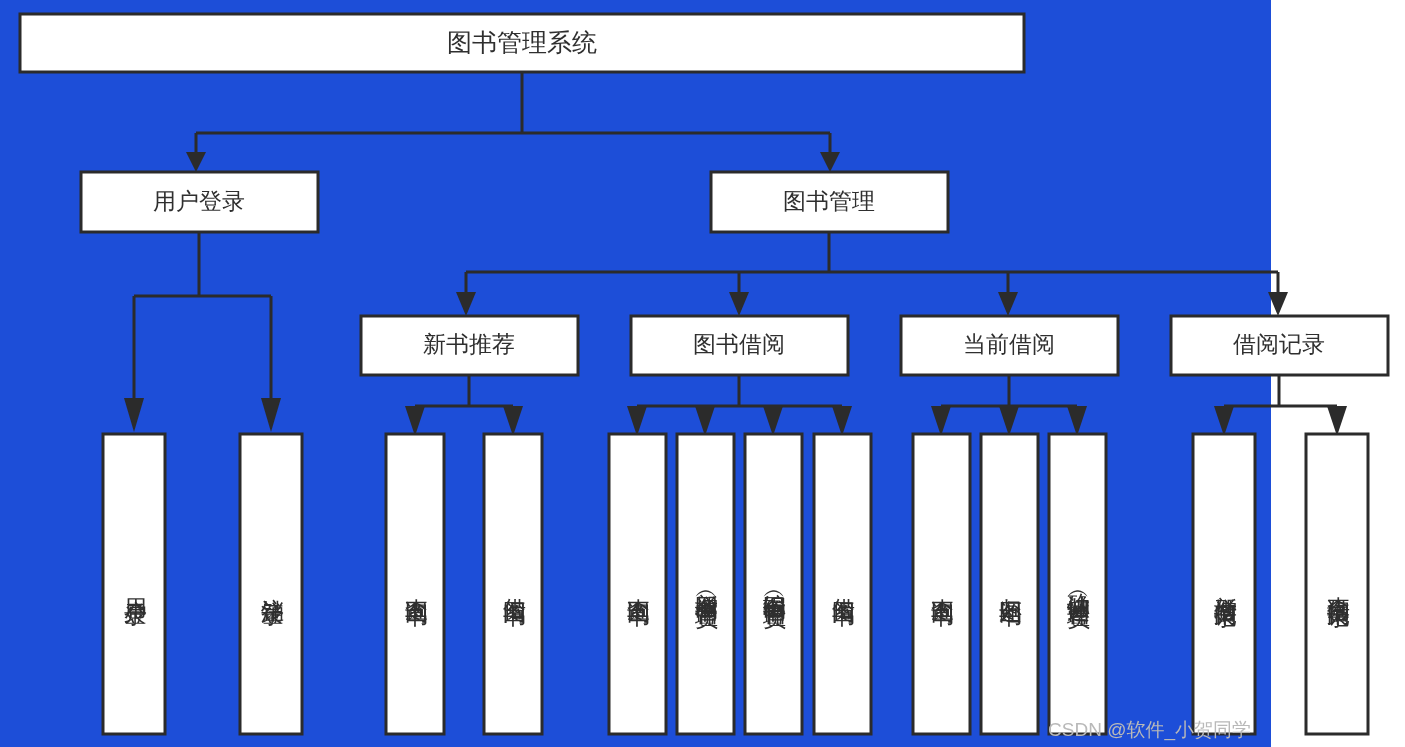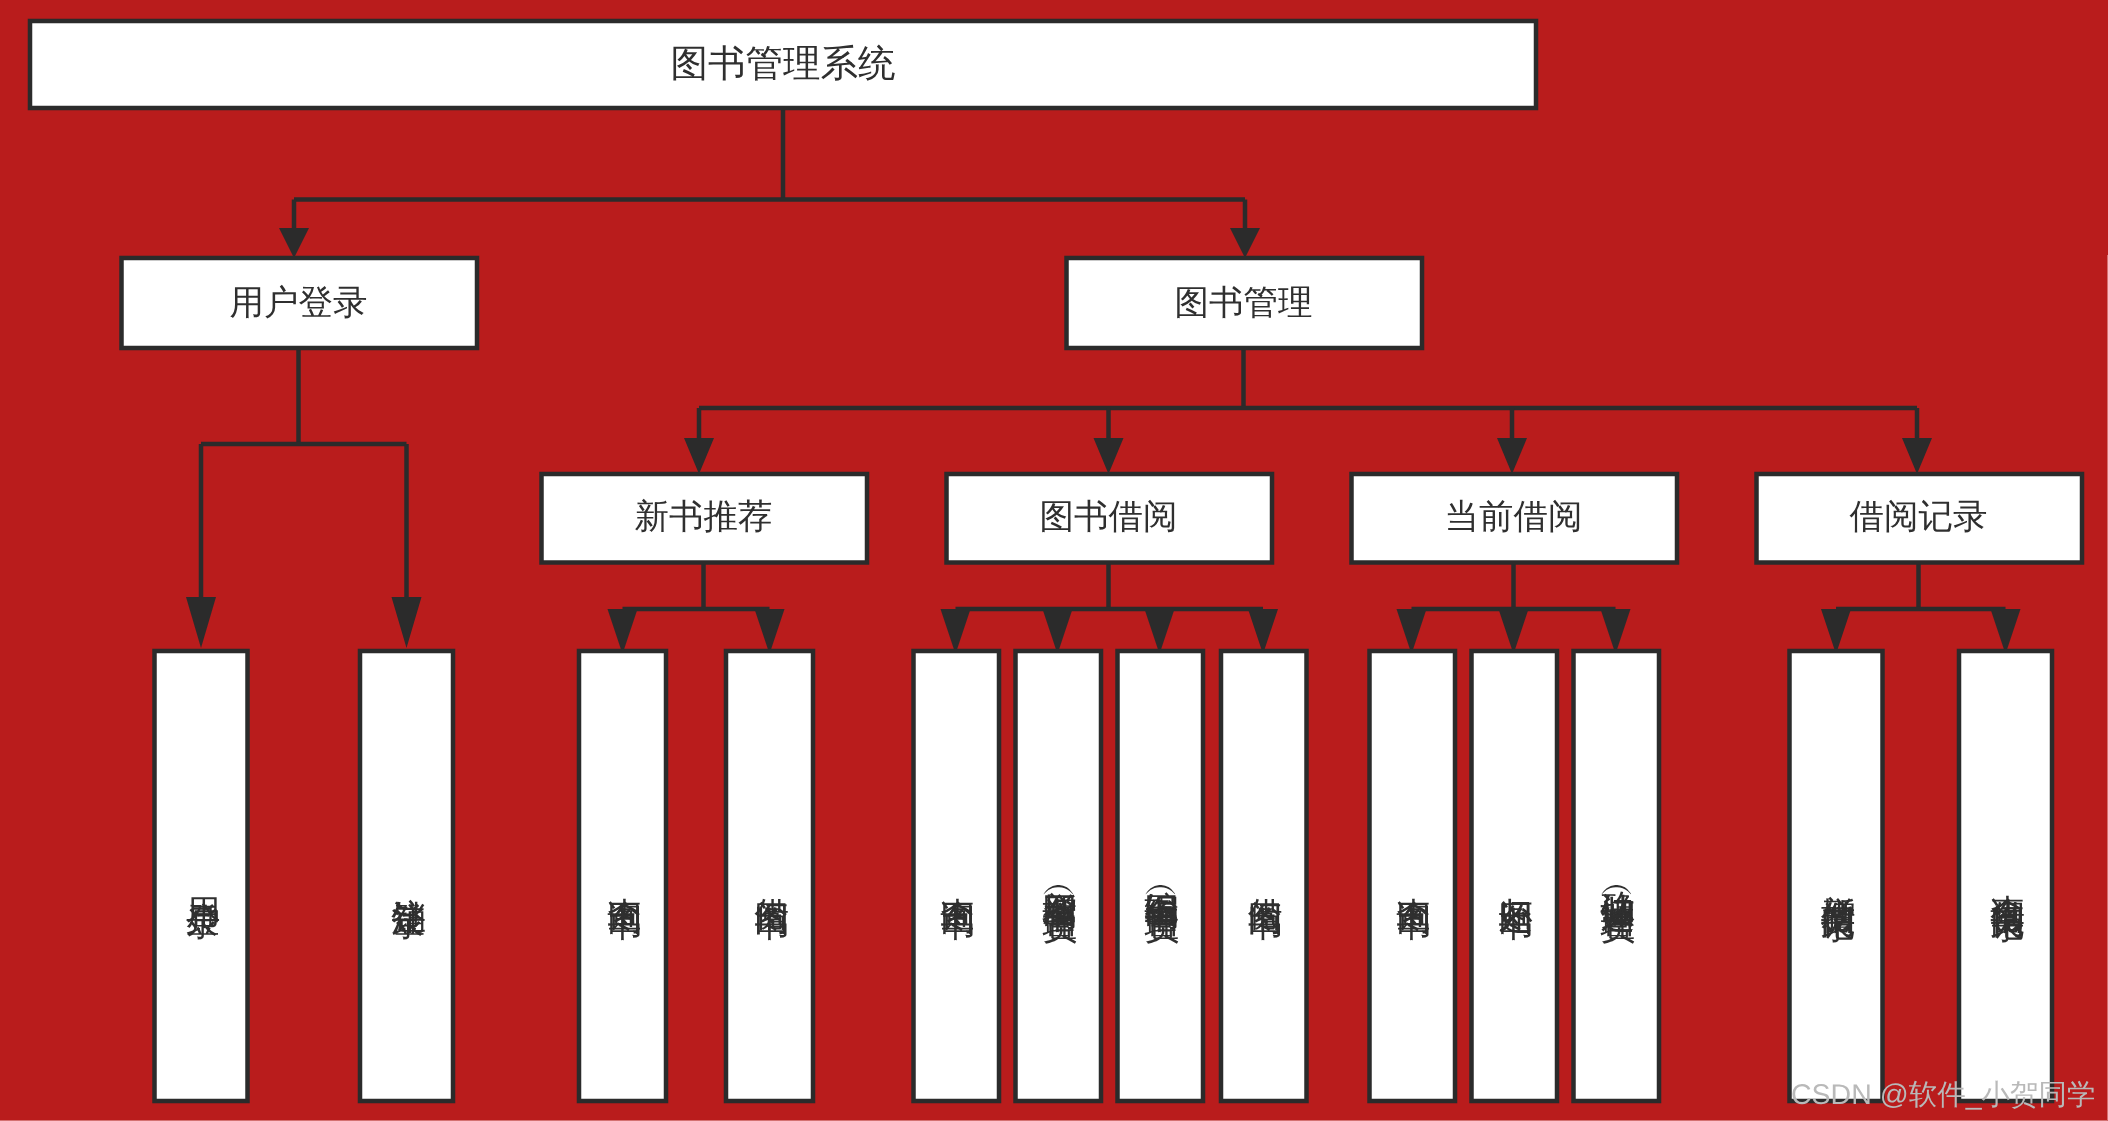--- a/index.html
+++ b/index.html
@@ -10,23 +10,23 @@
   }
   body {
     width: 1405px;
     height: 747px;
     font-family: "Liberation Sans", "DejaVu Sans", sans-serif;
     overflow: hidden;
     position: relative;
   }
   #diagram-root {
     position: relative;
-    width: 1405px;
+    width: 1271px;
     height: 747px;
-    background: #b91c1c;
+    background: #1d4ed8;
   }
   svg#flowchart {
     display: block;
     width: 1405px;
     height: 747px;
   }
   .node-box {
     fill: #ffffff;
     stroke: #2b2b2b;
     stroke-width: 3;
@@ -52,21 +52,21 @@
   .label-l2   { font-size: 23px; }
   .label-l3   { font-size: 23px; }
   .label-leaf {
     font-size: 23px;
     writing-mode: vertical-rl;
     text-orientation: upright;
     letter-spacing: 2px;
   }
   .watermark-text {
     position: absolute;
-    right: 8px;
+    right: 20px;
     bottom: 4px;
     font-family: "Liberation Sans", "DejaVu Sans", sans-serif;
     font-size: 19px;
     color: #b9b9b9;
     white-space: nowrap;
     pointer-events: none;
     user-select: none;
   }
 </style>
 </head>

